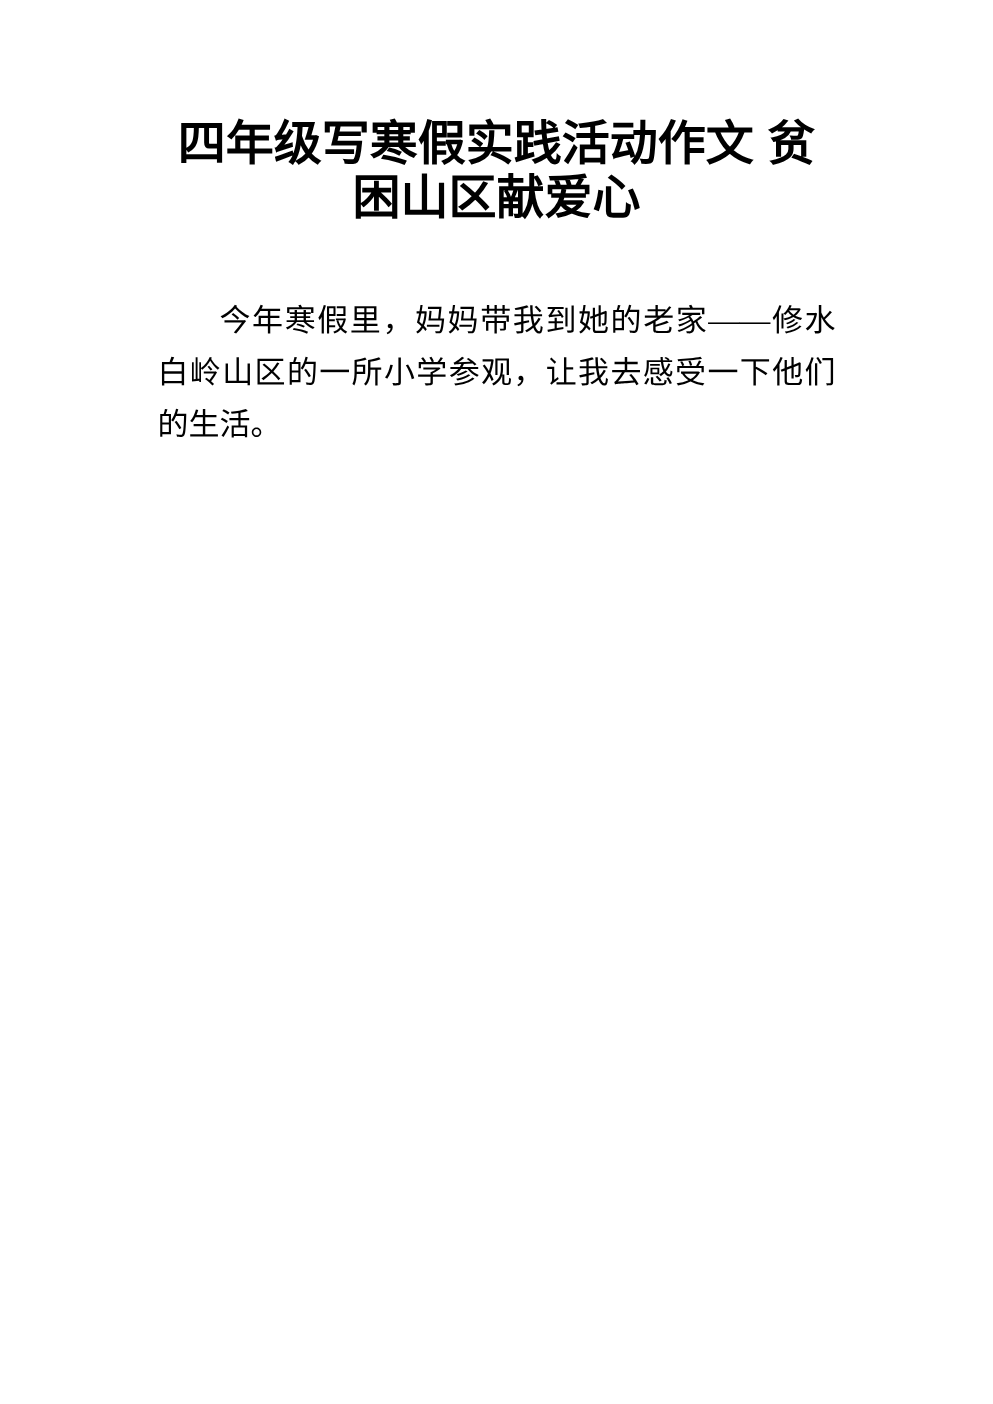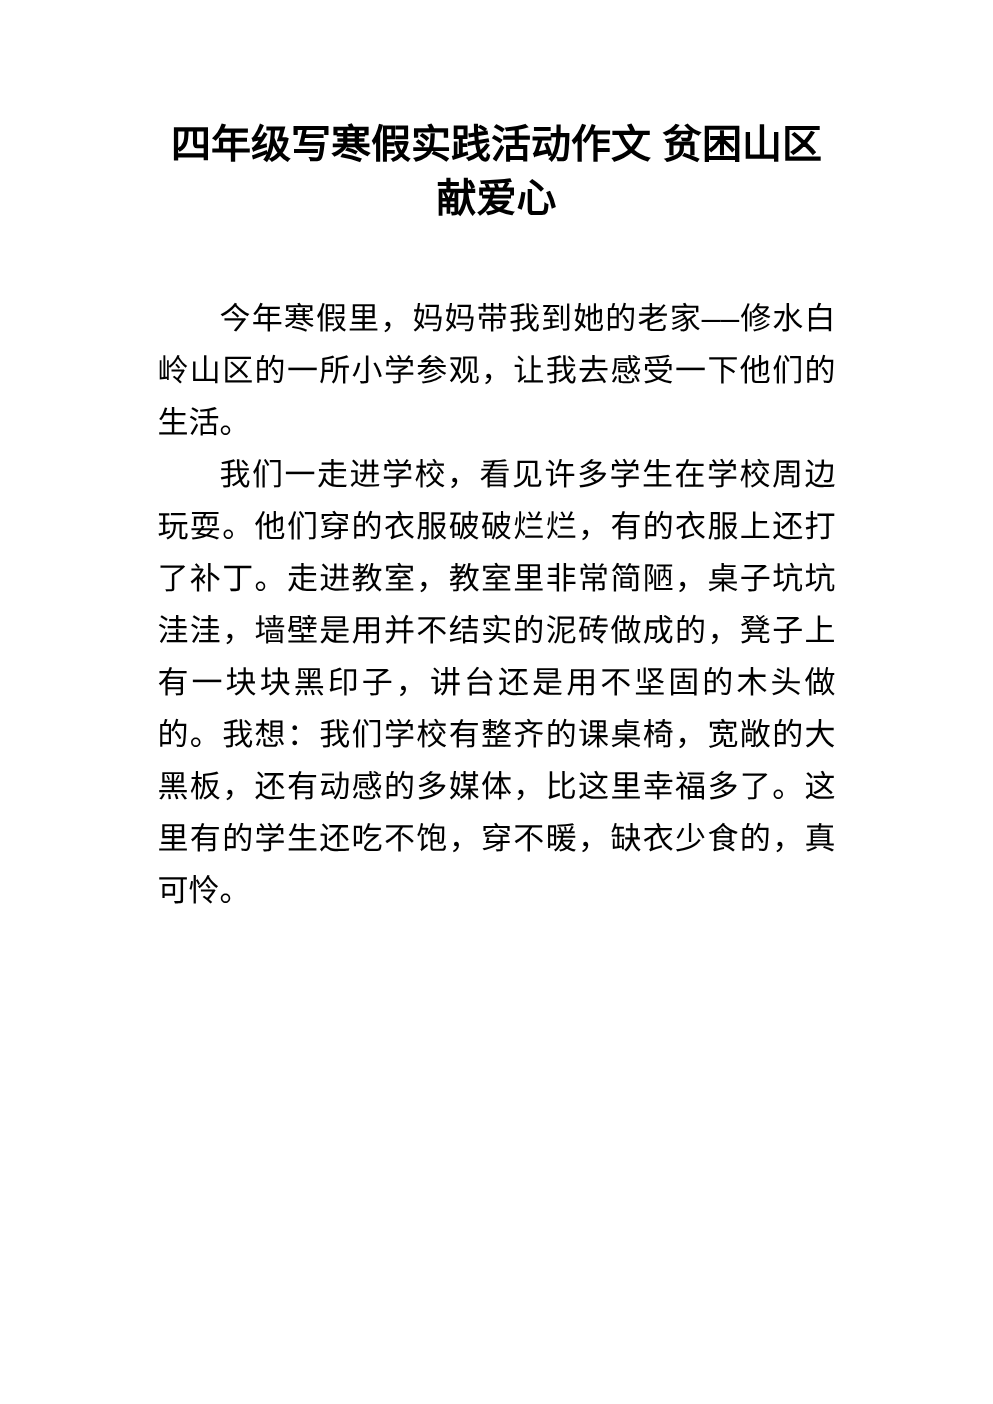--- a/index.html
+++ b/index.html
@@ -17,29 +17,28 @@
     position: relative;
     width: 993px;
     height: 1404px;
     background: #ffffff;
   }
   .essay-title {
     margin: 117px auto 0 auto;
     width: 680px;
     font-family: "Liberation Sans", "DejaVu Sans", sans-serif;
     font-weight: 700;
-    font-size: 40px;
+    font-size: 48px;
     line-height: 54px;
     text-align: center;
     color: #000000;
   }
   .essay-body {
     width: 678px;
     margin: 9px auto;
-    font-family: Liberation Mono, monospace;
   }
   .essay-body .para:first-child {
     margin-top: 70px;
   }
   .para {
     font-size: 31px;
     line-height: 52px;
     min-height: 52px;
     text-align: justify;
     text-justify: inter-ideograph;
@@ -51,16 +50,15 @@
     text-indent: 0;
   }
 </style>
 </head>
 <body>
 
 <div class="page">
   <h1 class="essay-title">四年级写寒假实践活动作文 贫困山区献爱心</h1>
   <div class="essay-body">
     <p class="para">今年寒假里，妈妈带我到她的老家——修水白岭山区的一所小学参观，让我去感受一下他们的生活。</p>
-    <p class="para">我们一走进学校，看见许多学生在学校周边玩耍。他们穿的衣服破破烂烂，有的衣服上还打了补丁。走进教室，教室里非常简陋，桌子坑坑洼洼，墙壁是用并不结实的泥砖做成的，凳子上有一块块黑印子，讲台还是用不坚固的木头做的。我想：我们学校有整齐的课桌椅，宽敞的大黑板，还有动感的多媒体，比这里幸福多了。这里有的学生还吃不饱，穿不暖，缺衣少食的，真可怜。</p>
     <p class="para blank"></p>
   </div>
 </div>
 
 </body></html>

